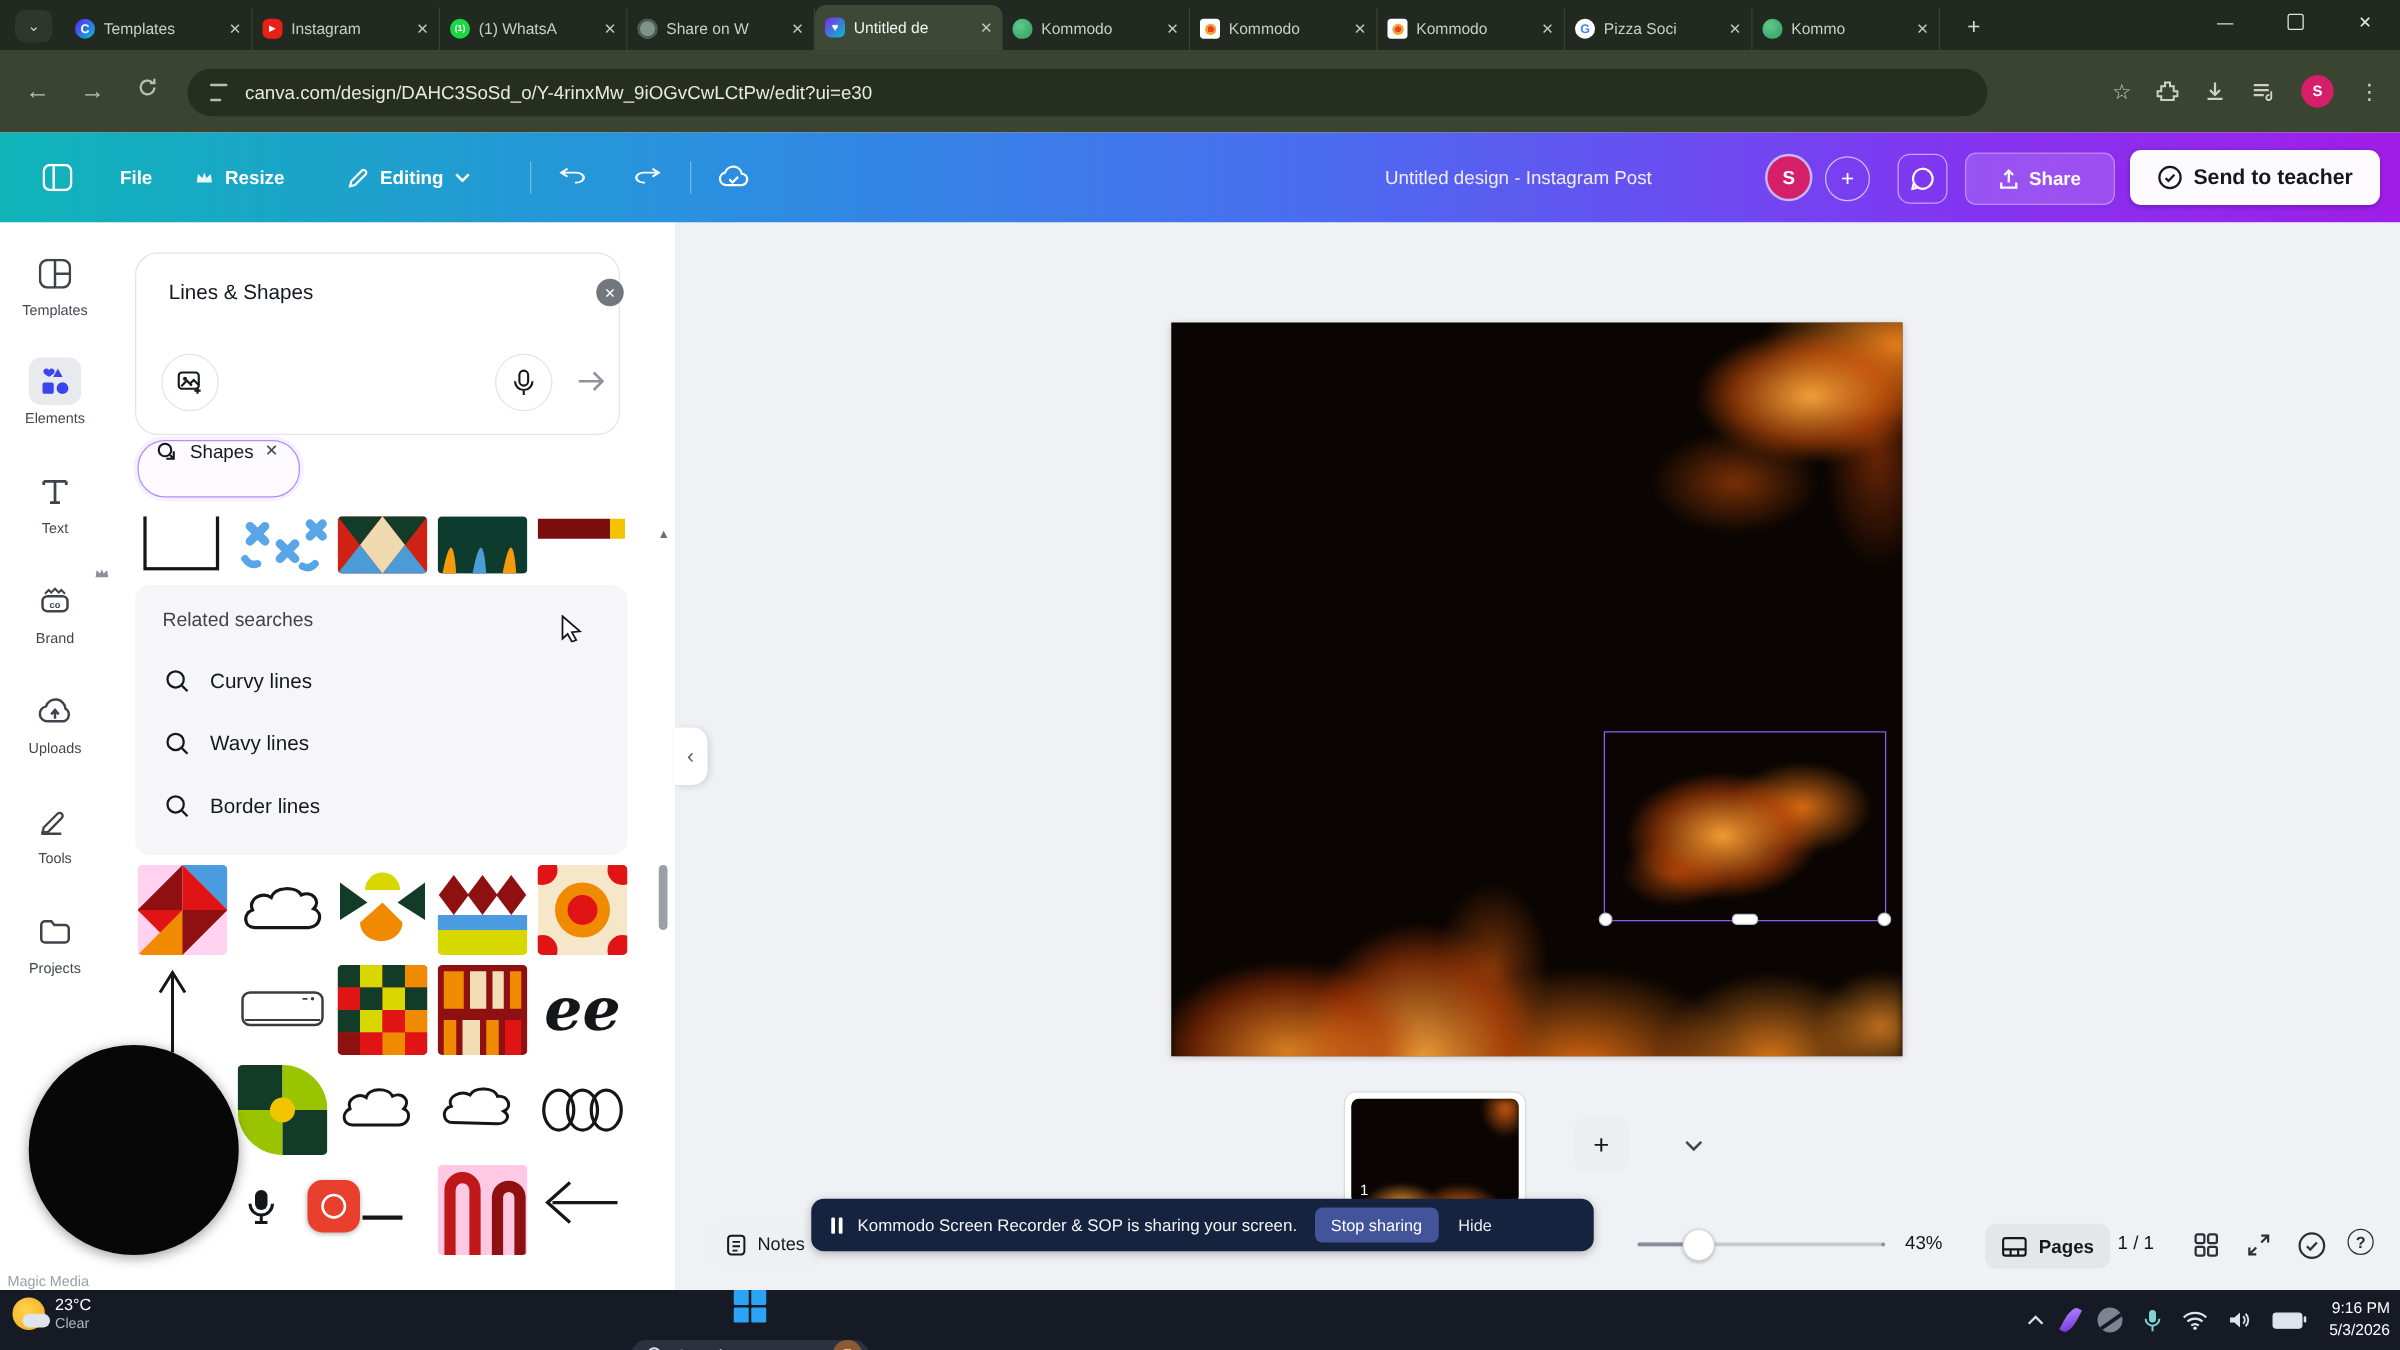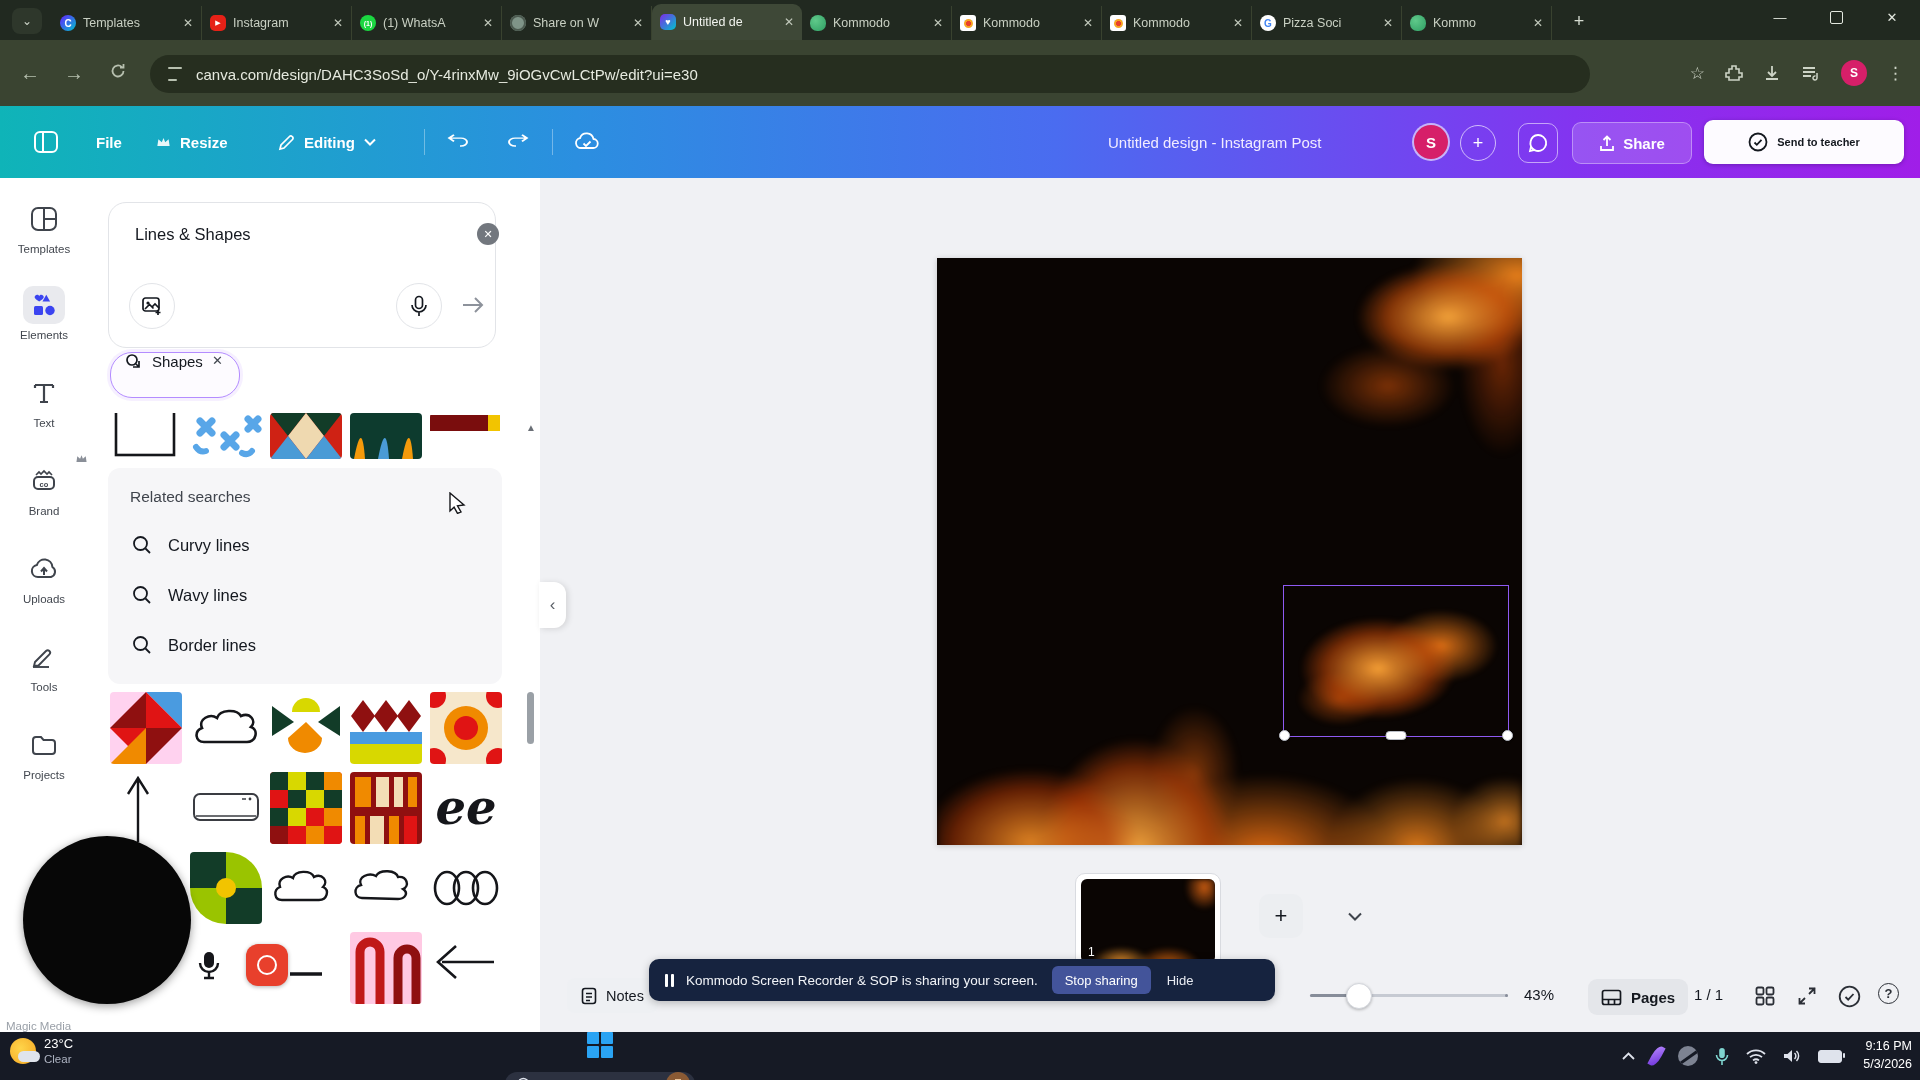--- a/index.html
+++ b/index.html
@@ -52,21 +52,21 @@
   .htitle{position:absolute;left:1108px;top:0;height:72px;display:flex;align-items:center;font-size:15px;color:#f2ecff;font-weight:400;}
   .havatar{position:absolute;left:1414px;top:19px;width:34px;height:34px;border-radius:50%;background:#d61f69;color:#fff;
            font-weight:bold;font-size:15px;display:flex;align-items:center;justify-content:center;box-shadow:0 0 0 2px rgba(255,255,255,.6);}
   .hplus{position:absolute;left:1460px;top:19px;width:34px;height:34px;border-radius:50%;border:1.5px solid rgba(255,255,255,.65);
          display:flex;align-items:center;justify-content:center;font-size:18px;}
   .hcomment{position:absolute;left:1518px;top:17px;width:38px;height:38px;border-radius:10px;border:1.5px solid rgba(255,255,255,.55);
             display:flex;align-items:center;justify-content:center;}
   .hshare{position:absolute;left:1572px;top:16px;width:118px;height:40px;border-radius:9px;background:rgba(255,255,255,.16);
           border:1px solid rgba(255,255,255,.35);display:flex;align-items:center;justify-content:center;gap:8px;font-size:15px;font-weight:600;}
   .hsend{position:absolute;left:1704px;top:14px;width:200px;height:44px;border-radius:9px;background:#fdfbff;color:#14181f;
-         display:flex;align-items:center;justify-content:center;gap:9px;font-size:11px;font-weight:bold;box-shadow:0 1px 4px rgba(20,0,60,.3);}
+         display:flex;align-items:center;justify-content:center;gap:9px;font-size:17px;font-weight:bold;box-shadow:0 1px 4px rgba(20,0,60,.3);}
   
   .sidebar{position:absolute;left:0;top:178px;width:88px;height:854px;background:#ffffff;border-right:1px solid #eceef0;}
   .sbitem{position:absolute;left:0;width:88px;height:80px;display:flex;flex-direction:column;align-items:center;gap:5px;color:#3f444c;}
   .sbicon{width:42px;height:38px;border-radius:10px;display:flex;align-items:center;justify-content:center;}
   .sbitem.active .sbicon{background:#e9eaee;}
   .sblabel{font-size:11.5px;color:#42474f;}
   .crownbadge{position:absolute;left:52px;top:-8px;color:#8a8f98;font-size:10px;}
   .magicmedia{position:absolute;left:6px;top:1020px;font-size:11.5px;color:#9aa0a8;z-index:3;}
   
   .panel{position:absolute;left:88px;top:178px;width:452px;height:854px;background:#fff;border-right:1px solid #e8e9eb;}

